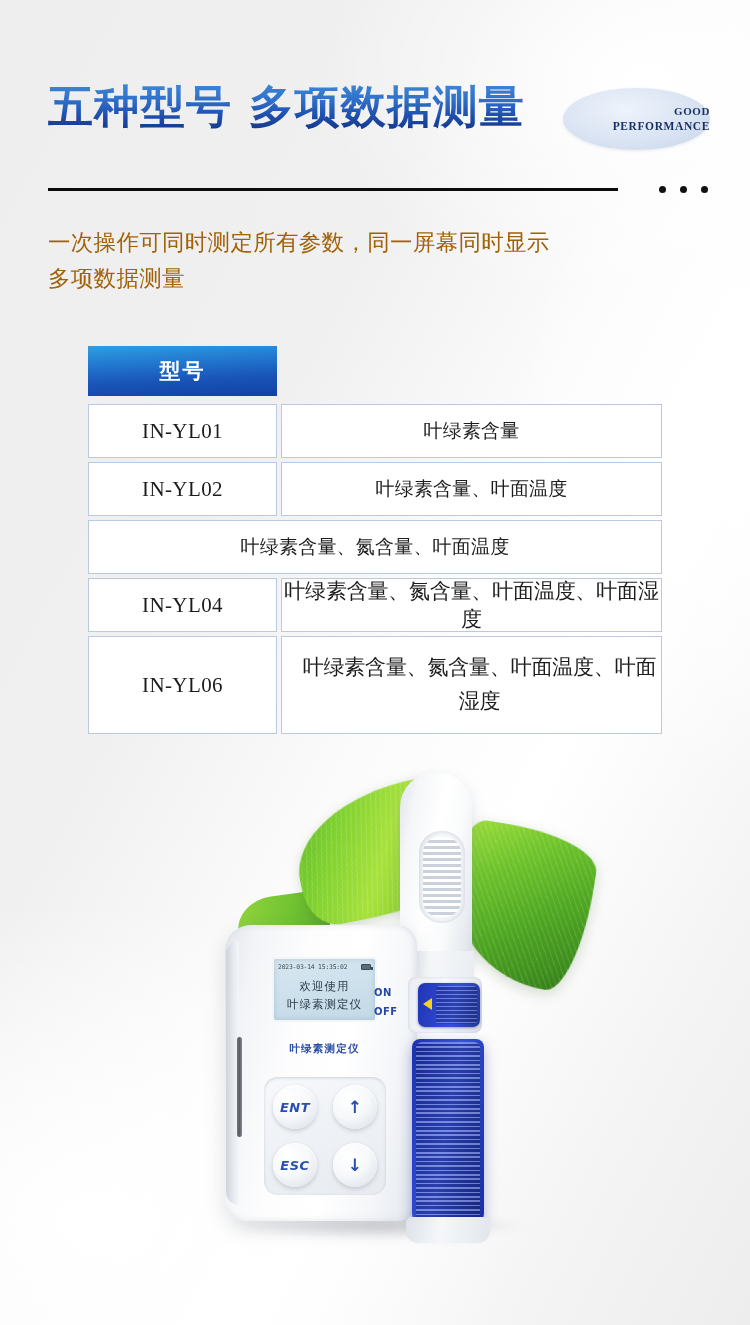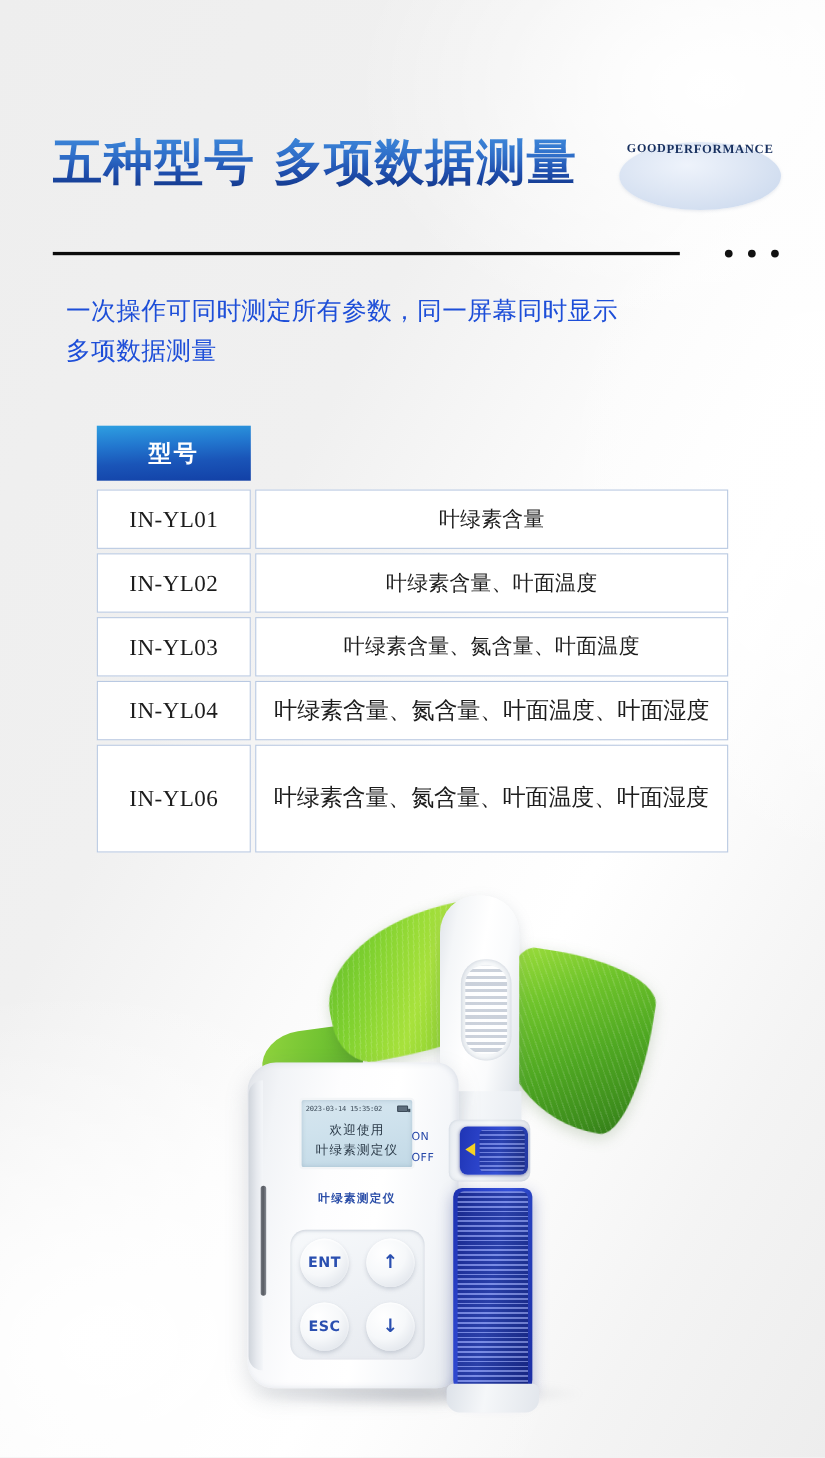--- a/index.html
+++ b/index.html
@@ -13,60 +13,60 @@
   
   .bg-sheen {
     position:absolute; inset:0;
     background:
       radial-gradient(ellipse 520px 380px at 86% 6%,  #ffffff 0%, rgba(255,255,255,0) 62%),
       radial-gradient(ellipse 420px 560px at 100% 34%, #ffffff 0%, rgba(255,255,255,0) 60%),
       radial-gradient(ellipse 700px 520px at 12% 92%, #ffffff 0%, rgba(255,255,255,0) 62%),
       linear-gradient(118deg, #eeeeee 0%, #f0f0f0 34%, #fbfbfb 52%, #ffffff 66%, #f4f4f4 84%, #ededed 100%);
     z-index:0;
   }
-  .page { position:absolute; inset:0; z-index:1;margin-top:41px; }
+  .page { position:absolute; inset:0; z-index:1; }
 
   
   .header { position:absolute; left:0; top:0; width:750px; height:210px; }
   .title {
     position:absolute; left:48px; top:84px;
     font-family:"DejaVu Sans", sans-serif;
     font-size:45px; font-weight:bold; letter-spacing:1px;
     line-height:1;
     background:linear-gradient(180deg,#3d86d8 0%, #2f6fc9 36%, #1f4fae 70%, #143a8e 100%);
     -webkit-background-clip:text; background-clip:text;
     -webkit-text-fill-color:transparent; color:#1f4fae;
     white-space:nowrap;
   }
   .badge {
     position:absolute; left:563px; top:88px;
     width:147px; height:62px; border-radius:50%;
     background:radial-gradient(ellipse at 42% 34%, #eef3fb 0%, #dde6f4 46%, #c7d6ec 100%);
     box-shadow:0 1px 3px rgba(120,140,170,.18);
-    display:flex; flex-direction:row; align-items:flex-start; justify-content:center;
+    display:flex; flex-direction:column; align-items:flex-end; justify-content:center;
   }
   .badge-l1, .badge-l2 {
     font-family:"Liberation Serif", serif;
     color:#18305f; font-weight:bold; letter-spacing:.6px; line-height:1.25;
   }
   .badge-l1 { font-size:11px; }
   .badge-l2 { font-size:11.5px; }
 
   .divider {
     position:absolute; left:48px; top:188px;
     width:570px; height:3px; background:#0b0b0b;
   }
   .dots { position:absolute; left:659px; top:186px; display:flex; gap:14px; }
   .dots i { display:block; width:7px; height:7px; border-radius:50%; background:#111; }
 
   
   .subtitle {
-    position:absolute; left:60px; top:225px; width:620px;
-    font-family:"DejaVu Sans", sans-serif;
-    font-size:22.5px; color:#1d4ed8; line-height:1.55; letter-spacing:.3px;
+    position:absolute; left:48px; top:225px; width:620px;
+    font-family:"DejaVu Sans", sans-serif;
+    font-size:22.5px; color:#a16207; line-height:1.55; letter-spacing:.3px;
   }
   .subtitle div + div { margin-top:1px; }
 
   
   .table { position:absolute; left:88px; top:346px; width:574px; }
   .trow { display:flex; gap:4px; margin-bottom:4px; }
   .thead .cell {
     background:linear-gradient(177deg,#2e9fe1 0%, #2277cf 34%, #1a55b8 64%, #1240a6 100%);
     color:#fff; font-weight:bold;
     font-family:"DejaVu Sans", sans-serif;
@@ -74,21 +74,21 @@
     border:none;
     height:50px;
   }
   .cell {
     border:1.5px solid #b9c9e2;
     background:#fff;
     display:flex; align-items:center; justify-content:center;
     text-align:center;
     color:#1c1c1c;
   }
-  .c-model { width:140px; flex:none; font-family:"Liberation Serif", serif; font-size:21px; letter-spacing:.4px; }
+  .c-model { width:189px; flex:none; font-family:"Liberation Serif", serif; font-size:21px; letter-spacing:.4px; }
   .c-items { flex:1; font-family:Liberation Serif, serif; font-size:19px; letter-spacing:.2px; }
   .thead .c-model { font-family:"DejaVu Sans", sans-serif; }
   .r-h { height:54px; }
   .r-tall { height:98px; }
   .c-items.multi { flex-direction:column; align-items:flex-start; padding-left:16px; justify-content:center; line-height:1.6; }
   .c-items .ln { display:block; }
   .c-items.tight { font-size:21px; letter-spacing:-.2px; }
 
   
   .photo { position:absolute; left:0; top:745px; width:750px; height:580px; }
@@ -165,21 +165,21 @@
     background:linear-gradient(160deg,#f7f9fb 0%, #eef1f5 50%, #e7eaef 100%);
     box-shadow:inset 0 1px 3px rgba(165,175,190,.55);
   }
   .key {
     position:absolute; width:44px; height:44px; border-radius:50%;
     background:
       radial-gradient(circle at 36% 30%, #ffffff 0%, #f6f8fa 48%, #e2e6ec 82%, #ccd2da 100%);
     box-shadow:0 2px 4px rgba(150,160,175,.45), inset 0 1px 2px rgba(255,255,255,.95);
     display:flex; align-items:center; justify-content:center;
     font-family:"DejaVu Sans", sans-serif;
-    font-size:13px; font-weight:bold; color:#2a4fb0; letter-spacing:.5px;
+    font-size:13px; font-weight:bold; color:#2a4fb0; letter-spacing:.5px;font-style:italic;
   }
   .key.k1 { left:9px;  top:8px; }
   .key.k2 { left:69px; top:8px; }
   .key.k3 { left:9px;  top:66px; }
   .key.k4 { left:69px; top:66px; }
   .key .arr { font-size:17px; line-height:1; }
 
   
   .arm {
     position:absolute; left:400px; top:28px; width:72px; height:200px;
@@ -264,21 +264,21 @@
   }
   .sw-tri {
     position:absolute; left:5px; top:15px;
     width:0; height:0;
     border-top:6px solid transparent; border-bottom:6px solid transparent;
     border-right:9px solid #f5d224;
   }
   .onoff {
     position:absolute; left:374px; top:238px; width:30px;
     font-family:"DejaVu Sans", sans-serif;
-    font-size:10px; font-weight:normal; color:#2547a8; letter-spacing:.5px;
+    font-size:10px; font-weight:bold; color:#2547a8; letter-spacing:.5px;
     line-height:1.9;
   }
 
   
   .grip {
     position:absolute; left:412px; top:294px; width:72px; height:188px;
     border-radius:8px 8px 14px 14px;
     background:linear-gradient(100deg,#1b2fae 0%, #2a42c9 22%, #3551d8 48%, #2740bd 72%, #1b2da2 100%);
     overflow:hidden;
     box-shadow:0 5px 14px rgba(35,50,140,.35);
@@ -340,21 +340,20 @@
       <div class="cell c-model">IN-YL01</div>
       <div class="cell c-items">叶绿素含量</div>
     </div>
 
     <div class="trow r-h">
       <div class="cell c-model">IN-YL02</div>
       <div class="cell c-items">叶绿素含量、叶面温度</div>
     </div>
 
     <div class="trow r-h">
-      <div class="cell c-model">IN-YL03</div>
       <div class="cell c-items">叶绿素含量、氮含量、叶面温度</div>
     </div>
 
     <div class="trow r-h">
       <div class="cell c-model">IN-YL04</div>
       <div class="cell c-items tight">叶绿素含量、氮含量、叶面温度、叶面湿度</div>
     </div>
 
     <div class="trow r-tall">
       <div class="cell c-model">IN-YL06</div>

